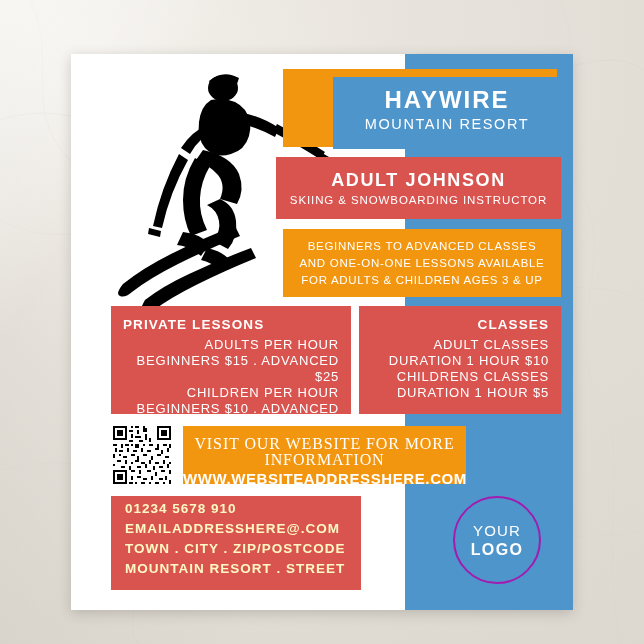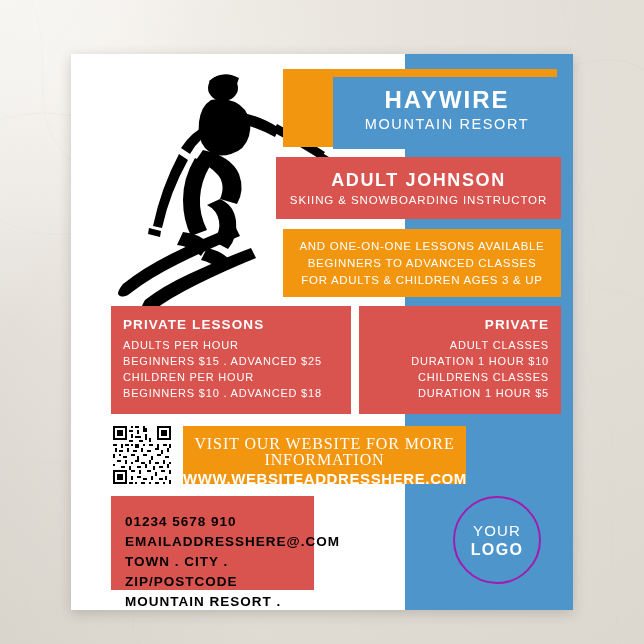--- a/index.html
+++ b/index.html
@@ -175,23 +175,24 @@
     height: 108px;
     text-align: right;
   }
   .panel h3 {
     margin: 0 0 5px 0;
     font-size: 13.5px;
     font-weight: bold;
     letter-spacing: 1.1px;
   }
   .panel .ln {
-    font-size: 11px;
+    font-size: 13px;
     letter-spacing: .8px;
     line-height: 16px;
+    text-align: right;
   }
 
   
   .qr {
     position: absolute;
     left: 40px;
     top: 370px;
     width: 62px;
     height: 62px;
     background: #ffffff;
@@ -222,26 +223,26 @@
     font-weight: bold;
     letter-spacing: .6px;
     line-height: 22px;
   }
 
   
   .contact {
     position: absolute;
     left: 40px;
     top: 442px;
-    width: 203px;
+    width: 250px;
     height: 94px;
     background: #d9534f;
-    color: #000000;
-    box-sizing: border-box;
-    padding: 16px 0 0 14px;
+    color: #fef9c3;
+    box-sizing: border-box;
+    padding: 3px 0 0 14px;
   }
   .contact .cl {
     font-size: 13.5px;
     font-weight: bold;
     letter-spacing: 1.0px;
     line-height: 20px;
   }
 
   
   .logo-circle {
@@ -325,35 +326,35 @@
     <div class="title-main">HAYWIRE</div>
     <div class="title-sub">MOUNTAIN RESORT</div>
   </div>
 
   <div class="red-instr">
     <div class="nm">ADULT JOHNSON</div>
     <div class="role">SKIING &amp; SNOWBOARDING INSTRUCTOR</div>
   </div>
 
   <div class="orange-info">
+    <div>BEGINNERS TO ADVANCED CLASSES</div>
     <div>AND ONE-ON-ONE LESSONS AVAILABLE</div>
-    <div>BEGINNERS TO ADVANCED CLASSES</div>
     <div>FOR ADULTS &amp; CHILDREN AGES 3 &amp; UP</div>
   </div>
 
   <div class="panel panel-private">
     <h3>PRIVATE LESSONS</h3>
     <div class="ln">ADULTS PER HOUR</div>
     <div class="ln">BEGINNERS $15 . ADVANCED $25</div>
     <div class="ln">CHILDREN PER HOUR</div>
     <div class="ln">BEGINNERS $10 . ADVANCED $18</div>
   </div>
 
   <div class="panel panel-classes">
-    <h3>PRIVATE</h3>
+    <h3>CLASSES</h3>
     <div class="ln">ADULT CLASSES</div>
     <div class="ln">DURATION 1 HOUR $10</div>
     <div class="ln">CHILDRENS CLASSES</div>
     <div class="ln">DURATION 1 HOUR $5</div>
   </div>
 
   <div class="qr">
     <svg width="62" height="62" viewBox="0 0 31 31" shape-rendering="crispEdges">
       <rect width="31" height="31" fill="#ffffff"></rect>
       <g fill="#000000">

